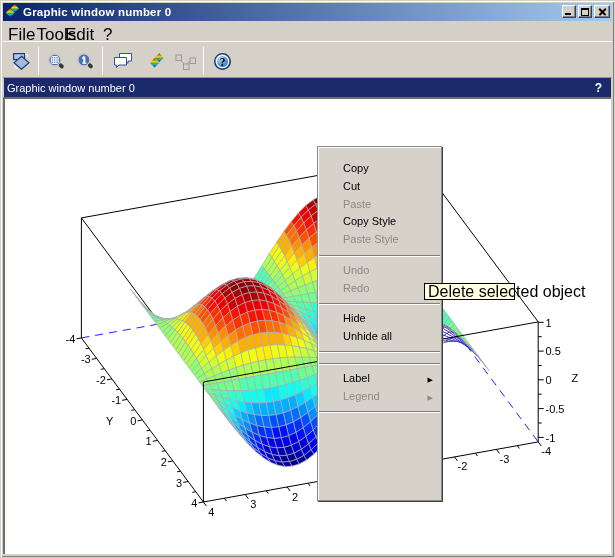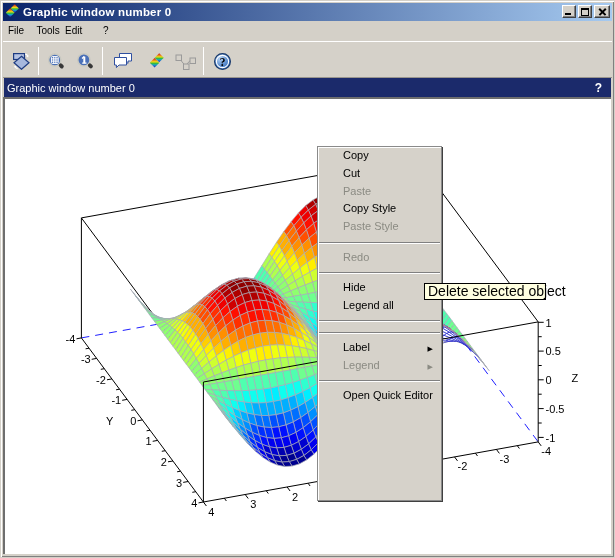--- a/index.html
+++ b/index.html
@@ -4,38 +4,38 @@
 body{width:615px;height:558px;font-family:"Liberation Sans",sans-serif;overflow:hidden;position:relative;background:#d4d0c8}
 .win{position:absolute;left:0;top:0;width:615px;height:558px;background:#d4d0c8;border:1px solid #d4d0c8;box-shadow:inset 1px 1px 0 #fff,inset -1px -1px 0 #808080}
 .title{position:absolute;left:3px;top:3px;width:609px;height:18px;background:linear-gradient(to right,#0a246a,#a6caf0);display:flex;align-items:center}
 .title .ic{margin-left:3px;margin-top:-1px}
 .title .txt{color:#fff;font-weight:bold;font-size:11.5px;margin-left:4px;letter-spacing:0.2px}
 .tb{position:absolute;top:5px;width:14px;height:13px;background:#d4d0c8;border:1px solid;border-color:#fff #404040 #404040 #fff;box-shadow:inset -1px -1px 0 #808080}
 .tb .mn{position:absolute;left:2px;bottom:2px;width:6px;height:2px;background:#000}
 .tb .mx{position:absolute;left:2px;top:1.5px;width:8px;height:8px;border:1px solid #000;border-top-width:2px}
 .tb .x1{position:absolute;left:2.5px;top:5px;width:9px;height:1.7px;background:#000;transform:rotate(45deg)}
 .tb .x2{position:absolute;left:2.5px;top:5px;width:9px;height:1.7px;background:#000;transform:rotate(-45deg)}
-.menubar{position:absolute;left:3px;top:21px;width:518px;height:20px;background:#d4d0c8;font-size:10px;color:#000}
+.menubar{position:absolute;left:3px;top:21px;width:518px;height:20px;background:#d4d0c8;font-size:17px;color:#000}
 .menubar span{position:absolute;top:4px}
 .toolbar{position:absolute;left:3px;top:41px;width:609px;height:37px;background:#d5d1c9;border-top:1px solid #fff;border-bottom:1px solid #9a968e}
 .toolbar .sep{position:absolute;top:5px;width:1px;height:28px;background:#9a9a9a;border-right:1px solid #fff}
 .toolbar .ti{position:absolute}
 .infobar{position:absolute;left:4px;top:78px;width:607px;height:19px;background:#1b2a6b;color:#fff;font-size:11px;display:flex;align-items:center}
 .infobar .q{position:absolute;right:9px;font-weight:bold;font-size:12px}
 .canvas{position:absolute;left:3px;top:97px;width:608px;height:457px;background:#fff;box-shadow:inset 2px 2px 0 #6e6e6e}
 svg text{fill:#000}
-.ctxmenu{position:absolute;left:317px;top:146px;width:125px;height:355px;background:#d6d2ca;border:1px solid #8a8a8a;box-shadow:inset 1px 1px 0 #fff, 1px 1px 0 #404040;padding-top:0;font-size:11px}
+.ctxmenu{position:absolute;left:317px;top:146px;width:125px;height:355px;background:#d6d2ca;border:1px solid #8a8a8a;box-shadow:inset 1px 1px 0 #fff, 1px 1px 0 #404040;padding-top:13px;font-size:11px}
 .mi{height:17.75px;line-height:17.75px;padding-left:25px;color:#000;position:relative;white-space:nowrap}
 .mi.gr{color:#8b8b83}
 .mi.hi{background:#0a246a;color:#fff}
 .arr{position:absolute;right:8px;font-size:7px;top:1px}
 .msep{height:12.3px;display:flex;align-items:center;padding:0 1px}
 .msep.s1{height:13.5px}
 .msep div{width:100%;height:2px;border-top:1px solid #808080;border-bottom:1px solid #fff}
-.tooltip{position:absolute;left:424px;top:283px;width:122px;height:17px;background:#ffffe1;border:1px solid #000;font-size:14px;line-height:15px;padding-left:3px;white-space:nowrap}
+.tooltip{position:absolute;left:424px;top:283px;width:91px;height:17px;background:#ffffe1;border:1px solid #000;font-size:16px;line-height:15px;padding-left:3px;white-space:nowrap}
 </style></head><body>
 <div class="win"></div>
 <div class="canvas"></div>
 <svg xmlns="http://www.w3.org/2000/svg" width="615" height="558" viewBox="0 0 615 558" style="position:absolute;left:0;top:0" font-family="Liberation Sans,sans-serif">
 <style>polygon{stroke:#a9abb6;stroke-width:0.7}.b{fill:#fff;stroke:#2222cc}</style>
 <line x1="81.4" y1="337.9" x2="416.2" y2="277.8" stroke="#1f1fff" stroke-width="1" stroke-dasharray="8,6"></line>
 <line x1="416.2" y1="277.8" x2="538.2" y2="441.9" stroke="#1f1fff" stroke-width="1" stroke-dasharray="8,6"></line>
 <line x1="81.4" y1="217.9" x2="416.2" y2="157.8" stroke="#000" stroke-width="1"></line>
 <line x1="416.2" y1="157.8" x2="538.2" y2="321.9" stroke="#000" stroke-width="1"></line>
 <line x1="81.4" y1="337.9" x2="81.4" y2="217.9" stroke="#000" stroke-width="1"></line>
@@ -1515,31 +1515,31 @@
   </div>
 <div class="ctxmenu">
 <div class="mi">Copy</div>
 <div class="mi">Cut</div>
 <div class="mi gr">Paste</div>
 <div class="mi">Copy Style</div>
 <div class="mi gr">Paste Style</div>
 <div class="msep s1">
       <div></div>
     </div>
+<div class="mi gr">Undo</div>
 <div class="mi gr">Redo</div>
 <div class="msep">
       <div></div>
     </div>
 <div class="mi">Hide</div>
-<div class="mi">Legend all</div>
+<div class="mi">Unhide all</div>
 <div class="msep">
       <div></div>
     </div>
 <div class="msep">
       <div></div>
     </div>
 <div class="mi">Label<span class="arr">▶</span></div>
 <div class="mi gr">Legend<span class="arr">▶</span></div>
 <div class="msep">
       <div></div>
     </div>
-<div class="mi">Open Quick Editor</div>
 </div>
 <div class="tooltip">Delete selected object</div>
 </body></html>

